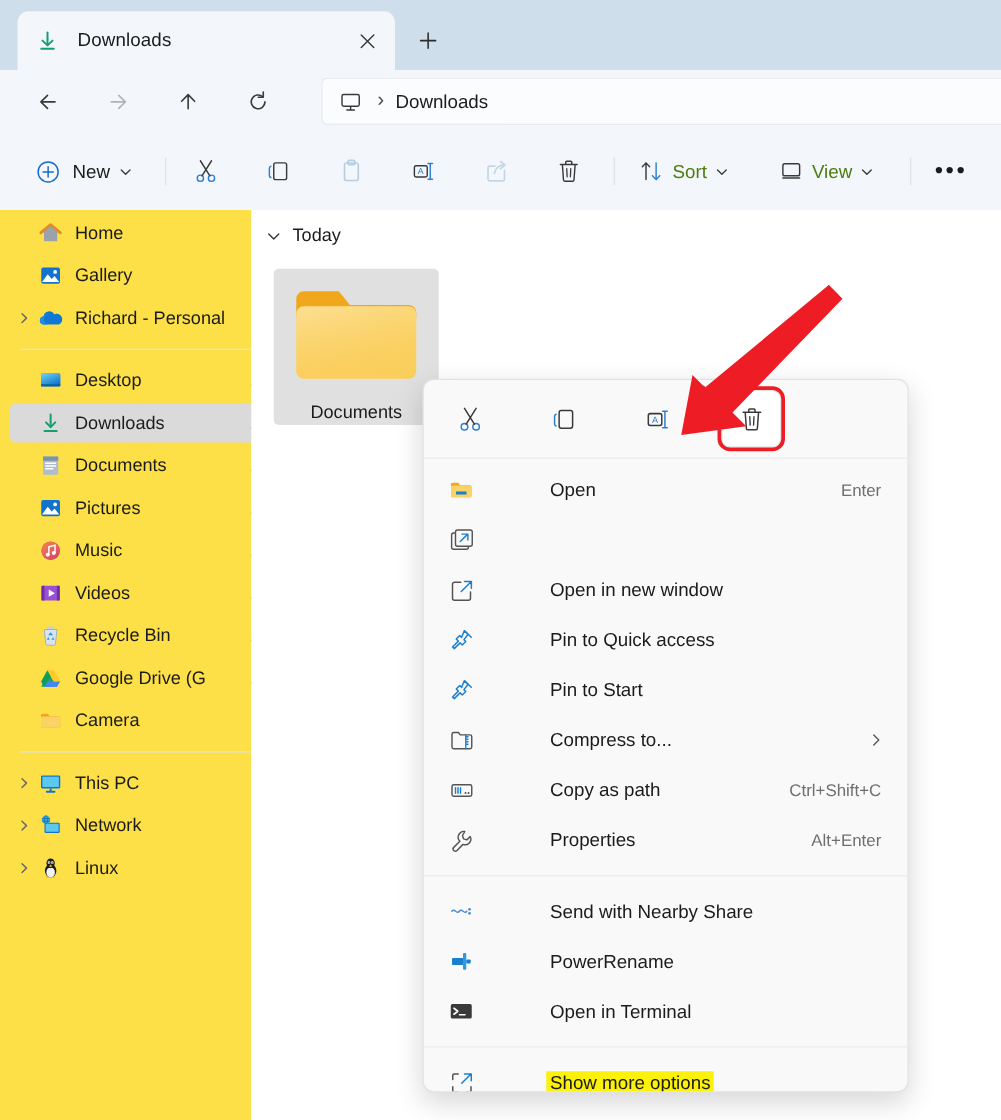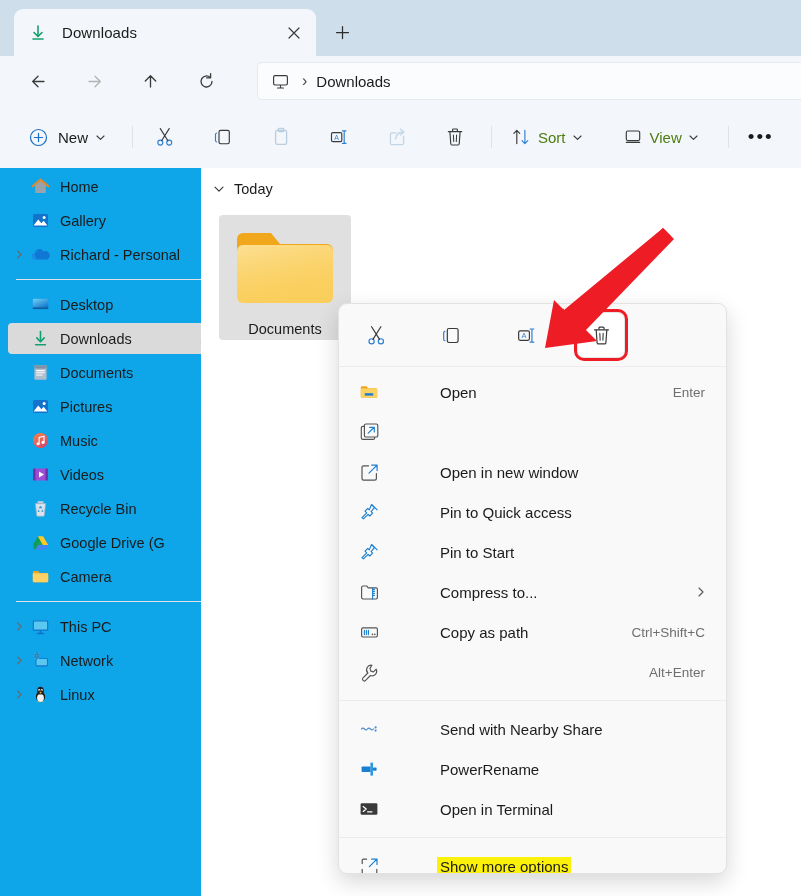--- a/index.html
+++ b/index.html
@@ -95,21 +95,21 @@
     font-size: 19px; color: #1b1b1b; letter-spacing: 2px; line-height: 10px;
   }
 
   
   .content {
     position: absolute; left: 0; top: 168px; width: 801px; height: 728px;
     background: #ffffff;
   }
   .sidebar {
     position: absolute; left: 0; top: 0; width: 224px; height: 728px;
-    background: #0ea5e9;
+    background: #fde047;
     border-right: 1px solid #e8ebef;
     overflow: hidden;
   }
   .nav-item {
     position: relative; display: flex; align-items: center;
     height: 31px; margin: 3px 6px 3px 8px;
     border-radius: 4px; cursor: pointer;
   }
   .nav-item.selected { background: #dadada; }
   .nav-chev {
@@ -773,20 +773,21 @@
             </span>
             <span class="ctx-lbl">Copy as path</span>
             <span class="ctx-acc" style="margin-left: auto;">Ctrl+Shift+C</span>
           </div>
           <div class="ctx-item">
             <span class="ctx-ico">
               <svg width="21" height="21" viewBox="0 0 21 21">
                 <path d="M12.9 3.2 A4.6 4.6 0 0 0 8.9 11 L4 15.9 A1.8 1.8 0 0 0 6.6 18.4 L11.4 13.5 A4.6 4.6 0 0 0 17.2 7.2 L14.5 9.9 L11.8 9.1 L11 6.4 Z" fill="none" stroke="#545454" stroke-width="1.15" stroke-linejoin="round"></path>
               </svg>
             </span>
+            <span class="ctx-lbl">Properties</span>
             <span class="ctx-acc" style="margin-left: auto;">Alt+Enter</span>
           </div>
         </div>
         <div class="ctx-divider"></div>
         <div class="ctx-group">
           <div class="ctx-item">
             <span class="ctx-ico">
               <svg width="20" height="20" viewBox="0 0 20 20">
                 <path d="M2.5 10 C4.5 7 6.5 13 8.5 10 C10.5 7 12.5 13 14.5 10" stroke="#4b8fd0" stroke-width="1.2" fill="none" stroke-linecap="round"></path>
                 <circle cx="16.6" cy="8.4" r="1.1" fill="#4b8fd0"></circle>

